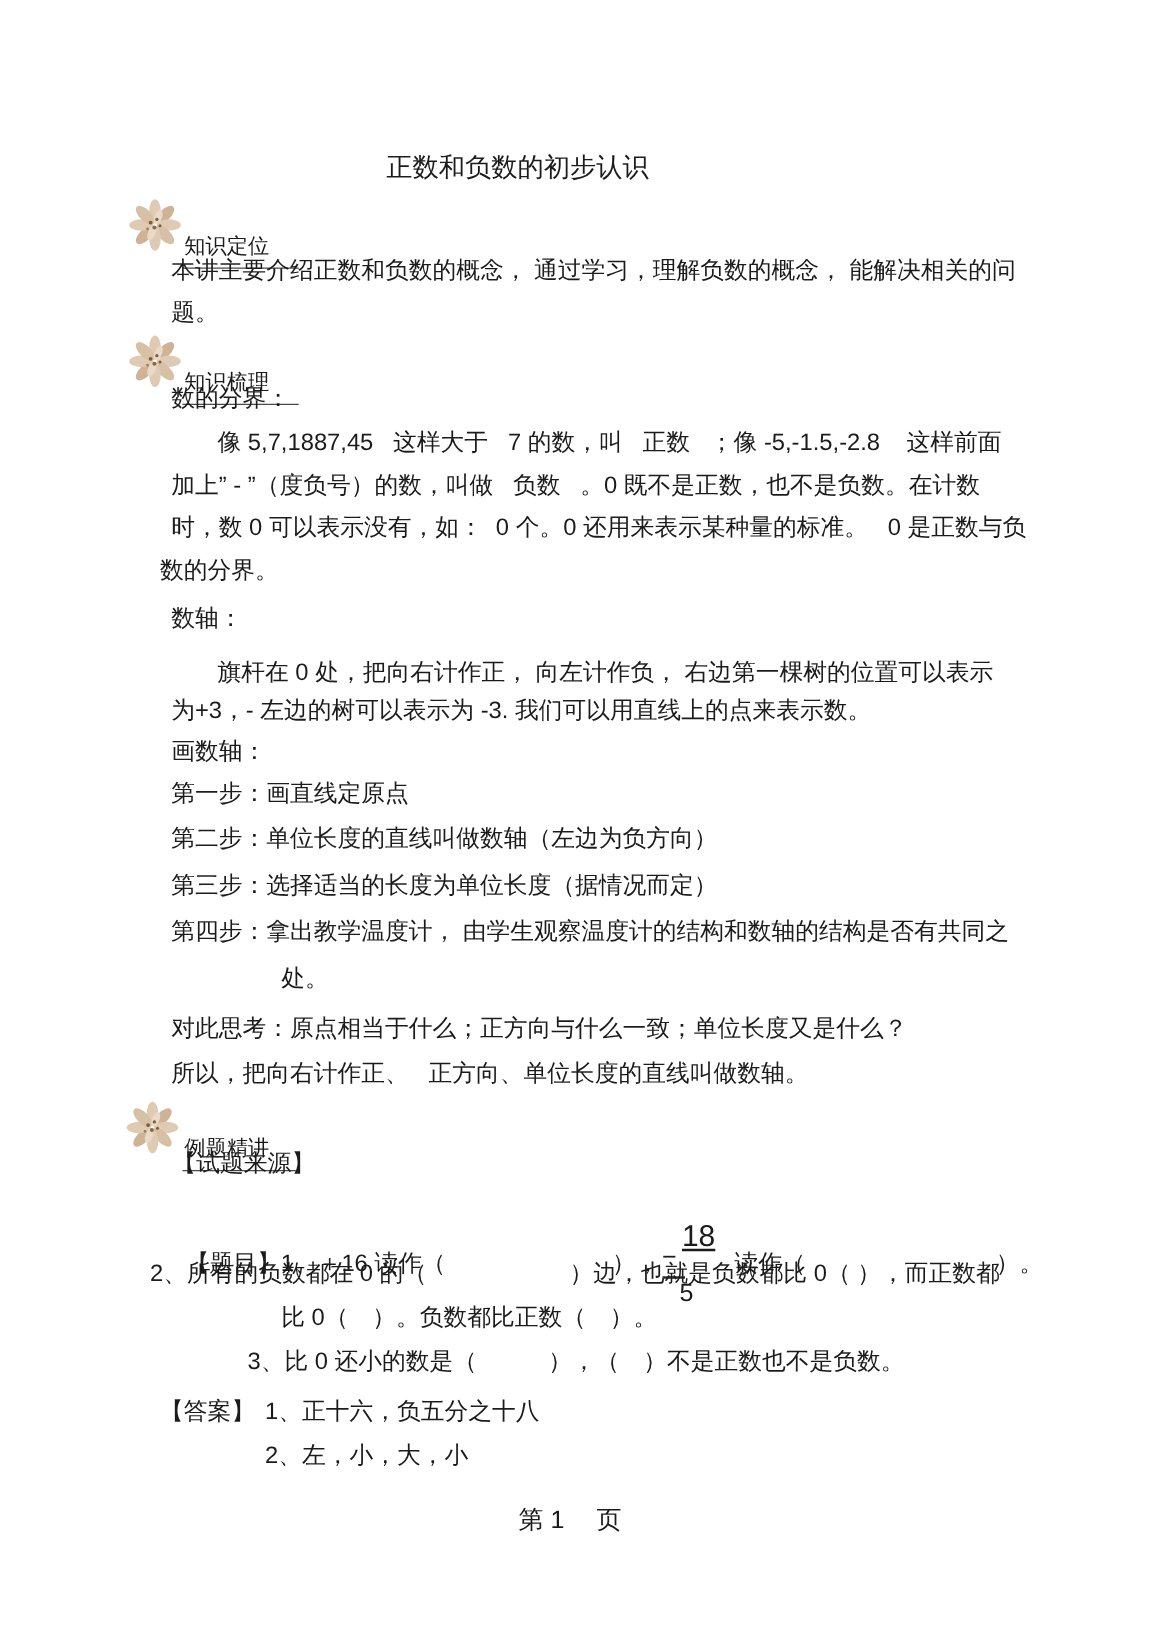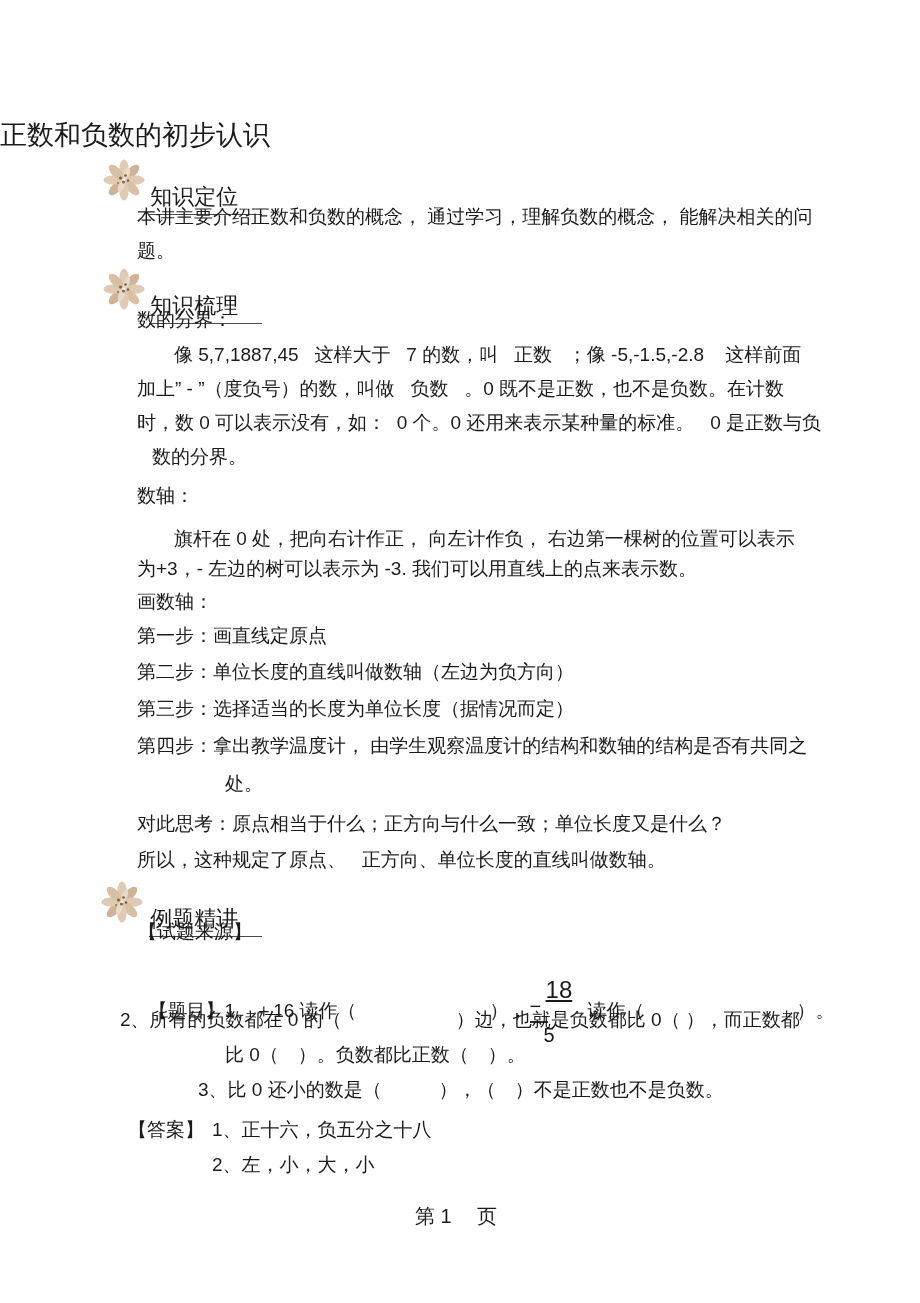--- a/index.html
+++ b/index.html
@@ -12,25 +12,25 @@
     overflow: hidden;
   }
   .ln {
     position: absolute;
     white-space: pre;
     font-size: 19px;
     line-height: 26px;
     color: #1b1b1b;
   }
   .title {
-    left: 0; width: 828px; 
-    font-size: 27px;
+    left: 0; width: 828px; text-align: center;
+    font-size: 21px;
   }
   .heading {
-    font-size: 22px;
+    font-size: 17px;
   }
   .heading .h-underline {
     display: inline-block;
     border-bottom: 1.5px solid #4a4a4a;
     padding: 0 24px 4px 1px;
   }
   .flower {
     position: absolute;
     width: 46px; height: 46px;
   }
@@ -91,34 +91,34 @@
     <use href="#flower-glyph"></use>
   </svg>
 <div class="ln heading" style="left:137px; top:267px">
   <span class="h-underline">知识梳理</span>
 </div>
 
 <div class="ln" style="left:137px; top:307px">数的分界：</div>
 <div class="ln" style="left:174px; top:342px">像 5,7,1887,45   这样大于   7 的数，叫   正数   ；像 -5,-1.5,-2.8    这样前面</div>
 <div class="ln" style="left:137px; top:376px">加上” - ”（度负号）的数，叫做   负数   。0 既不是正数，也不是负数。在计数</div>
 <div class="ln" style="left:137px; top:410px">时，数 0 可以表示没有，如：  0 个。0 还用来表示某种量的标准。   0 是正数与负</div>
-<div class="ln" style="left:152px; top:444px">数的分界。</div>
+<div class="ln" style="left:128px; top:444px">数的分界。</div>
 
 <div class="ln" style="left:137px; top:483px">数轴：</div>
 <div class="ln" style="left:174px; top:526px">旗杆在 0 处，把向右计作正， 向左计作负， 右边第一棵树的位置可以表示</div>
 <div class="ln" style="left:137px; top:556px">为+3，- 左边的树可以表示为 -3. 我们可以用直线上的点来表示数。</div>
 
 <div class="ln" style="left:137px; top:589px">画数轴：</div>
 <div class="ln" style="left:137px; top:623px">第一步：画直线定原点</div>
 <div class="ln" style="left:137px; top:659px">第二步：单位长度的直线叫做数轴（左边为负方向）</div>
 <div class="ln" style="left:137px; top:696px">第三步：选择适当的长度为单位长度（据情况而定）</div>
 <div class="ln" style="left:137px; top:733px">第四步：拿出教学温度计， 由学生观察温度计的结构和数轴的结构是否有共同之</div>
 <div class="ln" style="left:225px; top:771px">处。</div>
 <div class="ln" style="left:137px; top:811px">对此思考：原点相当于什么；正方向与什么一致；单位长度又是什么？</div>
-<div class="ln" style="left:137px; top:847px">所以，这种规定了原点、   正方向、单位长度的直线叫做数轴。</div>
+<div class="ln" style="left:137px; top:847px">所以，把向右计作正、   正方向、单位长度的直线叫做数轴。</div>
 
 <svg class="flower" style="left:99px; top:879px" viewBox="0 0 46 46">
     <use href="#flower-glyph"></use>
   </svg>
 <div class="ln heading" style="left:137px; top:880px">
   <span class="h-underline">例题精讲</span>
 </div>
 
 <div class="ln" style="left:138px; top:919px">【试题来源】</div>
 

